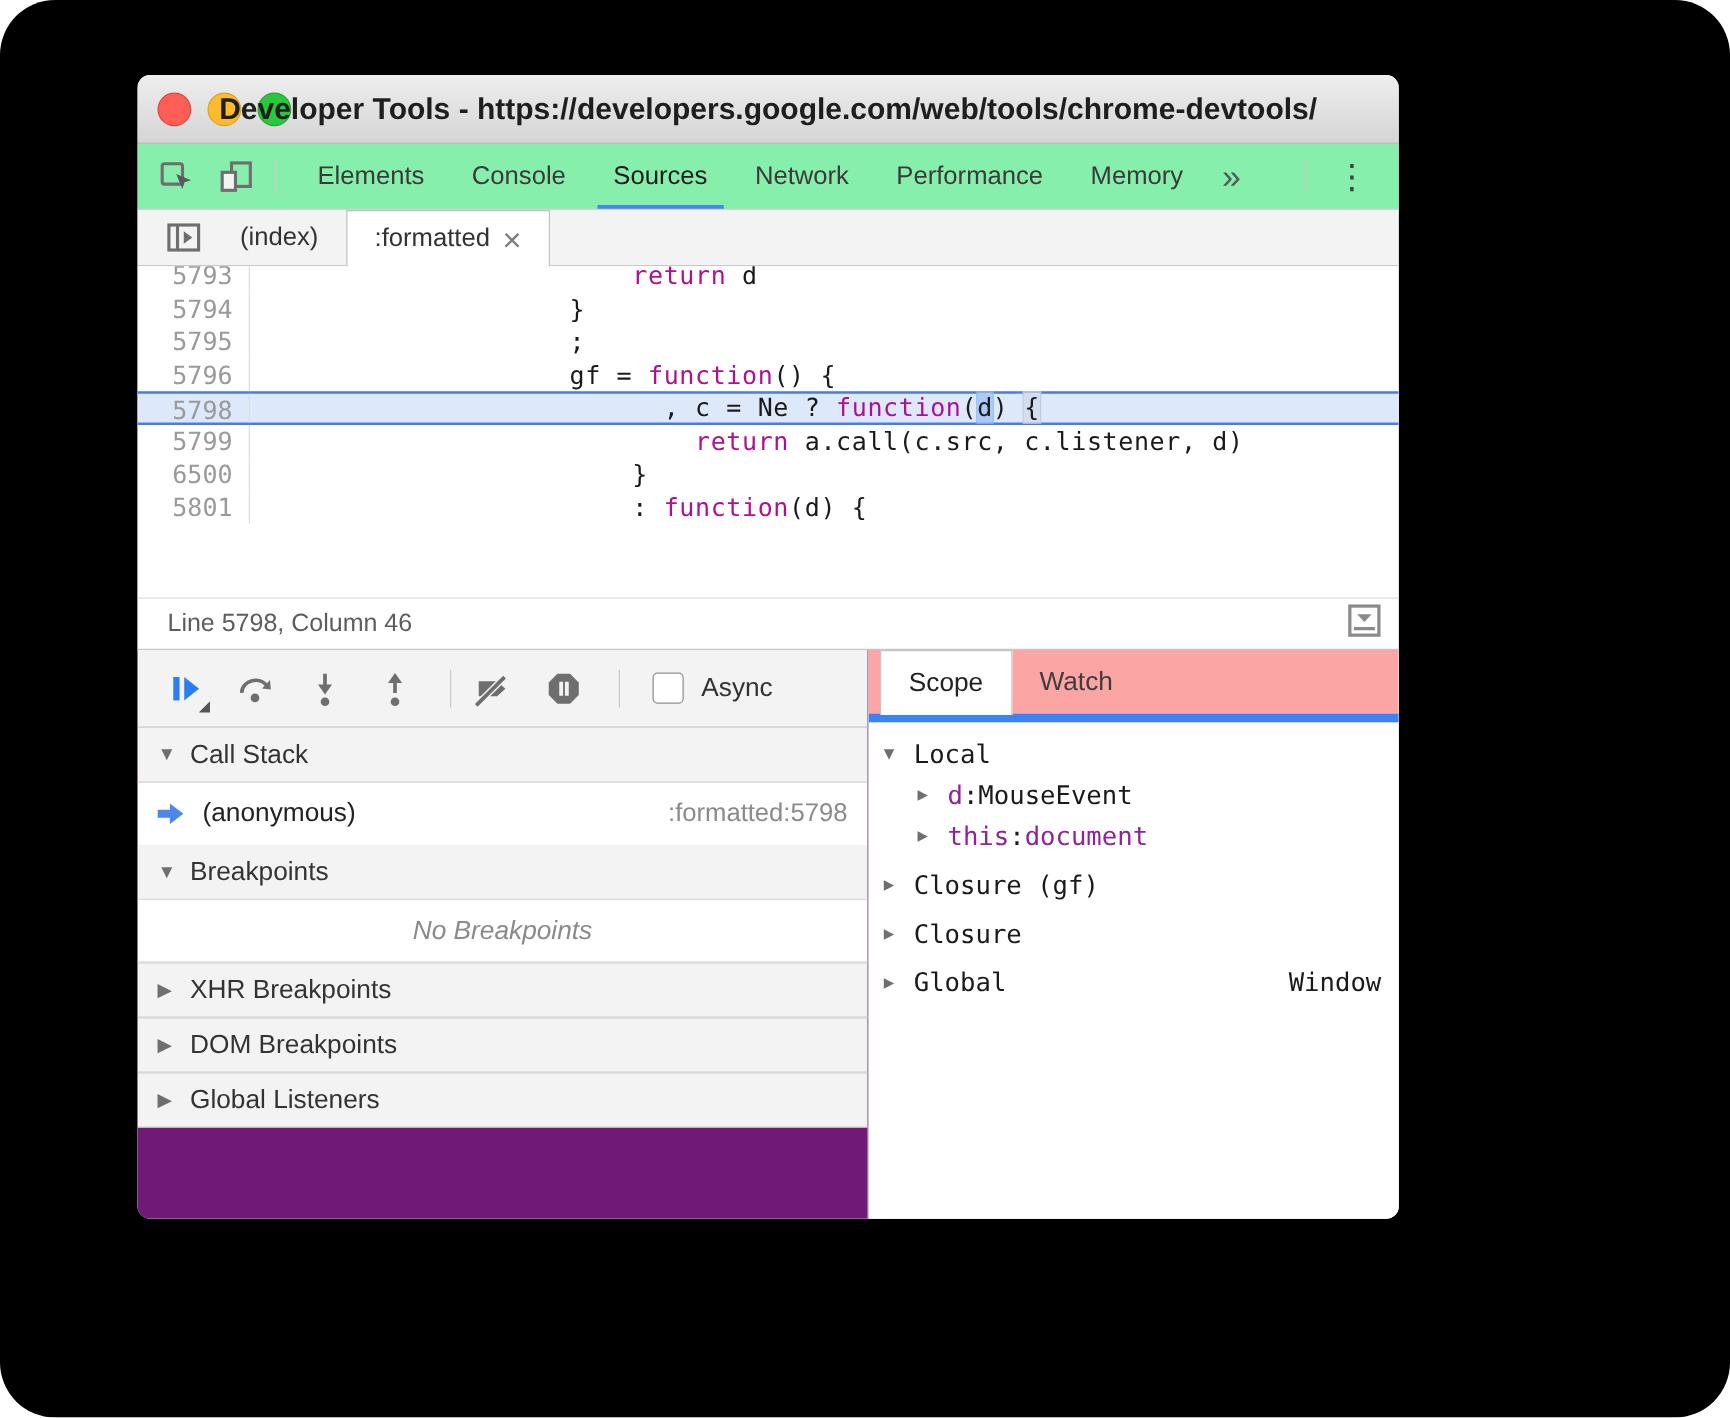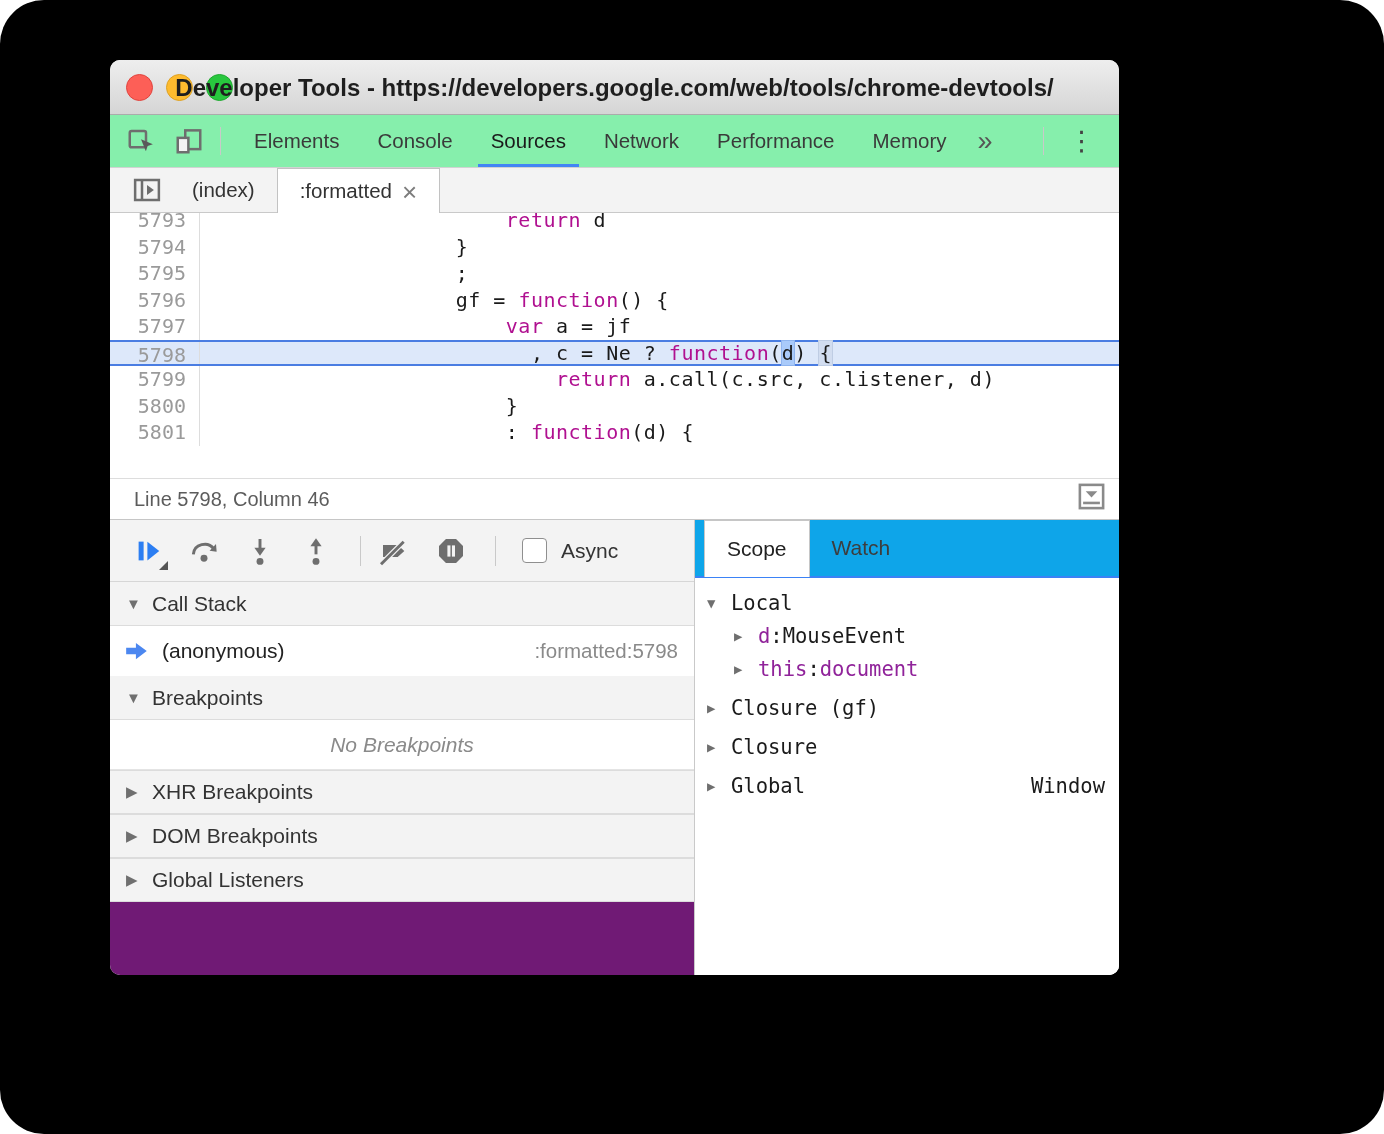--- a/index.html
+++ b/index.html
@@ -103,21 +103,21 @@
   .tri { font-size:15px; color:#6f6f6f; width:26px; flex:none; }
   .stack-frame { height:50px; flex:none; background:#fff; display:flex; align-items:center;
     padding:0 16px 0 14px; font-size:21px; color:#222; }
   .exec-arrow { width:26px; height:22px; flex:none; margin-right:12px; }
   .frame-loc { margin-left:auto; color:#8a8a8a; font-size:20.5px; }
   .empty-row { height:50px; flex:none; background:#fff; border-bottom:1px solid #e4e4e4;
     display:flex; align-items:center; justify-content:center;
     font-size:21px; font-style:italic; color:#8a8a8a; }
 
   
-  .scope-tabstrip { height:58px; flex:none; background:#0ea5e9; border-bottom:2px solid #3b82f6;
+  .scope-tabstrip { height:58px; flex:none; background:#fca5a5; border-bottom:7px solid #3b82f6;
     display:flex; align-items:stretch; padding-left:9px; }
   .scope-tab { display:flex; align-items:center; padding:0 22px; font-size:21px; color:#3d3d3d; }
   .scope-tab.active { background:#fff; border:1px solid #c6c6c6; border-bottom:none;
     margin-bottom:-1px; z-index:2; color:#222; }
   .scope-tree { flex:1; background:#fff; padding-top:8px; overflow:hidden; }
   .scope-row { height:33px; display:flex; align-items:center;
     font-family:"DejaVu Sans Mono", monospace; font-size:20.5px; color:#1a1a1a; padding-right:14px; }
   .scope-row.top { margin-top:6px; }
   .scope-row.top:first-child { margin-top:0; }
   .sc-name { color:#90239a; }
@@ -200,34 +200,30 @@
             <span class="code-text"><span class="tok-p">                }</span></span>
           </div>
           <div class="code-line">
             <span class="gutter-num">5795</span>
             <span class="code-text"><span class="tok-p">                ;</span></span>
           </div>
           <div class="code-line">
             <span class="gutter-num">5796</span>
             <span class="code-text"><span class="tok-p">                gf = </span><span class="tok-k">function</span><span class="tok-p">() {</span></span>
           </div>
-          <div class="code-line">
-            <span class="gutter-num">5797</span>
-            <span class="code-text"><span class="tok-p">                    </span><span class="tok-k">var</span><span class="tok-p"> a = jf</span></span>
-          </div>
           <div class="code-line exec">
             <span class="gutter-num">5798</span>
             <span class="code-text"><span class="tok-p">                      , c = Ne ? </span><span class="tok-k">function</span><span class="tok-p">(</span><span class="tok-sb">d</span><span class="tok-p">) </span><span class="tok-sg">{</span></span>
           </div>
           <div class="code-line">
             <span class="gutter-num">5799</span>
             <span class="code-text"><span class="tok-p">                        </span><span class="tok-k">return</span><span class="tok-p"> a.call(c.src, c.listener, d)</span></span>
           </div>
           <div class="code-line">
-            <span class="gutter-num">5800</span>
+            <span class="gutter-num">6500</span>
             <span class="code-text"><span class="tok-p">                    }</span></span>
           </div>
           <div class="code-line">
             <span class="gutter-num">5801</span>
             <span class="code-text"><span class="tok-p">                    : </span><span class="tok-k">function</span><span class="tok-p">(d) {</span></span>
           </div>
         </div>
     </div>
 
     <div class="status-bar">

